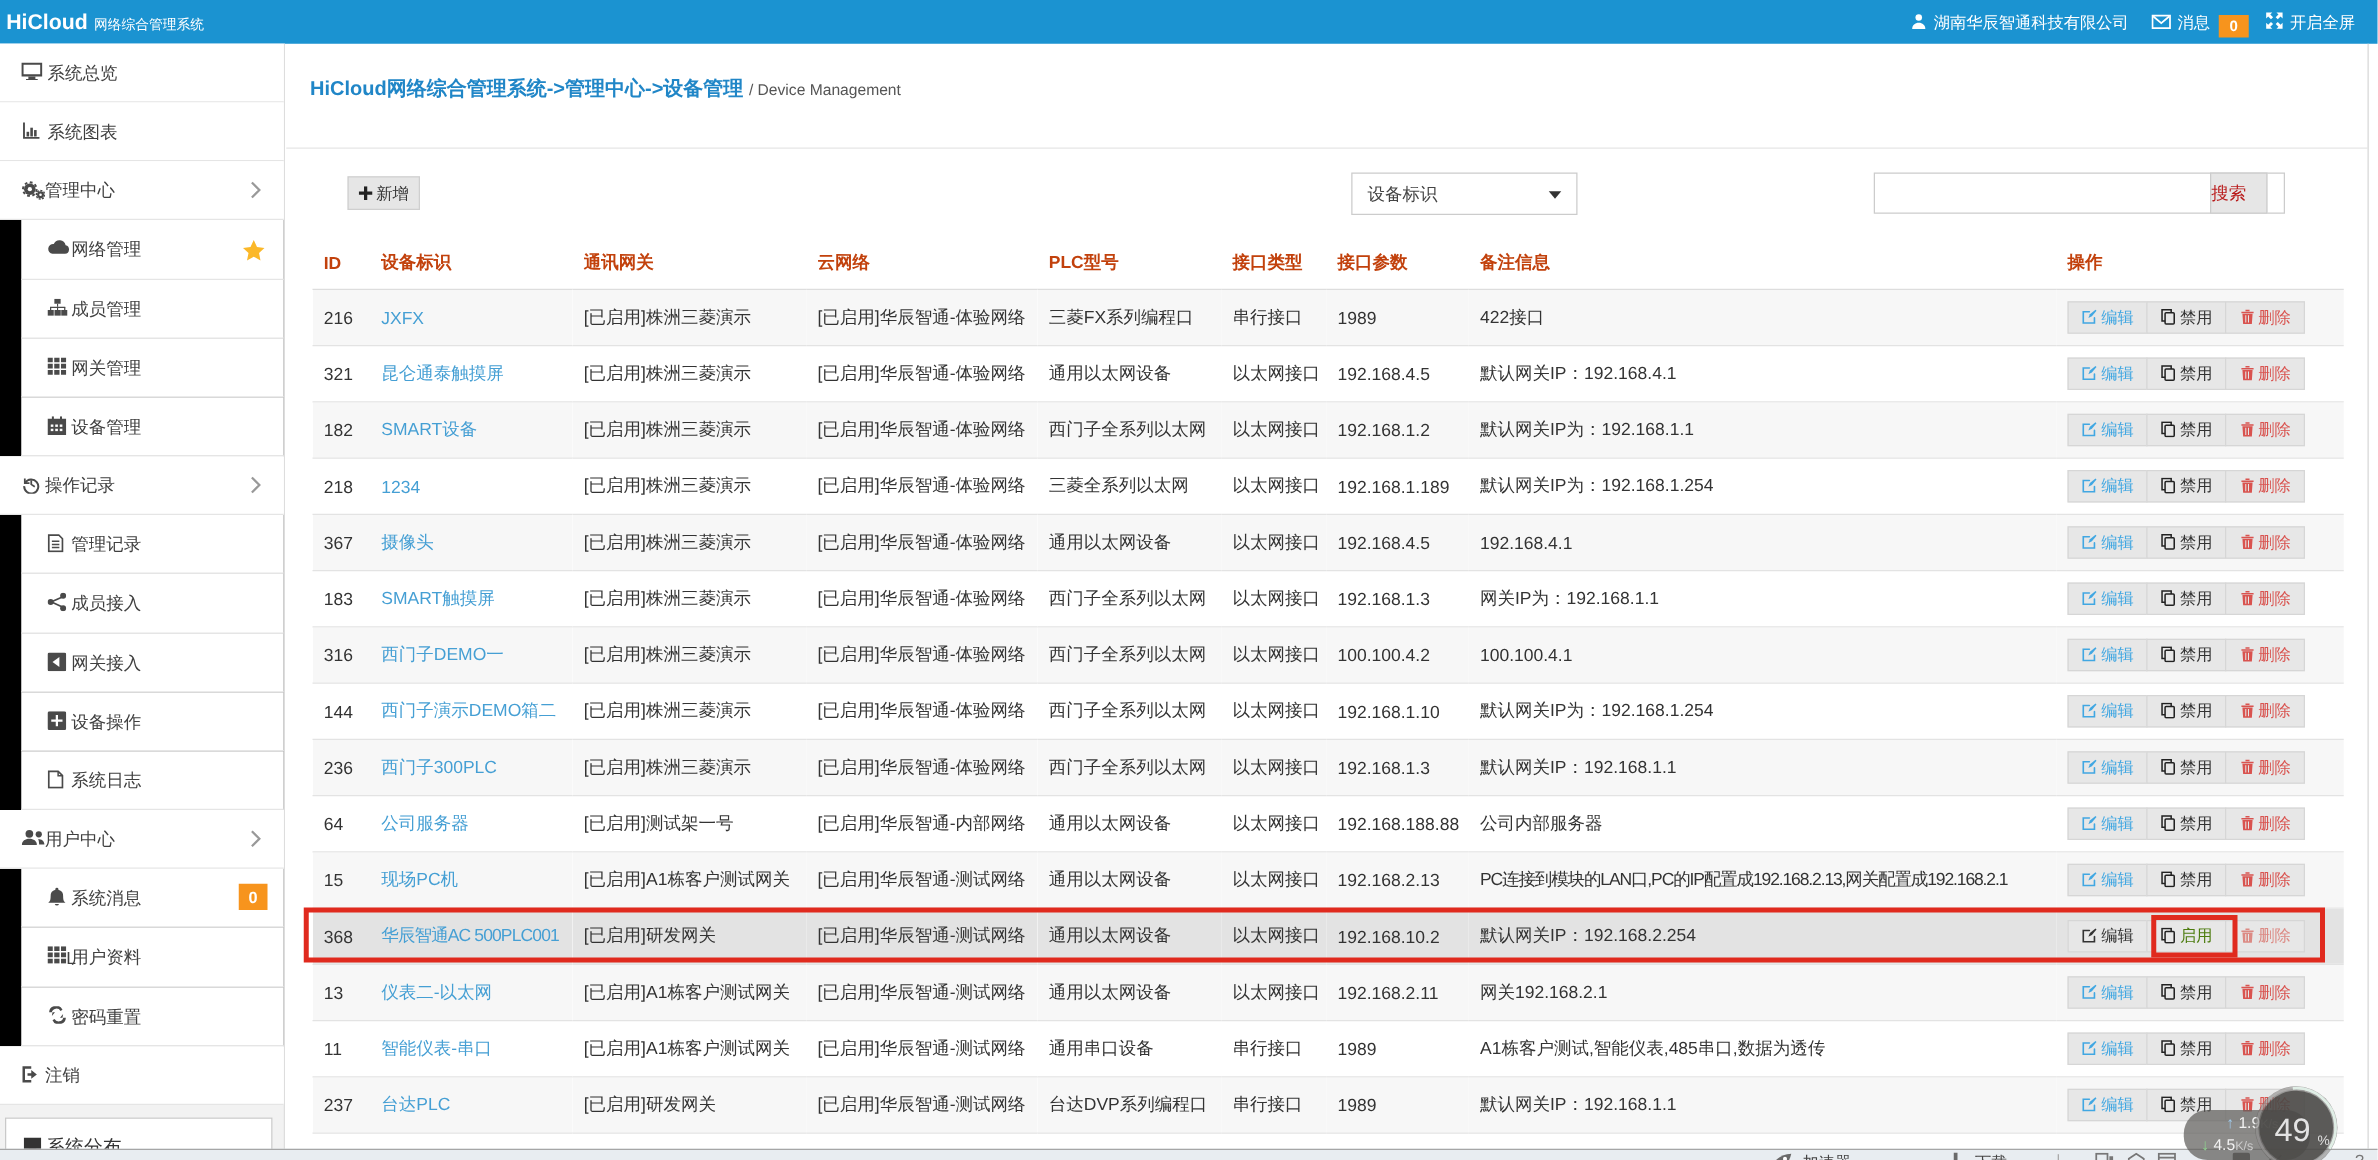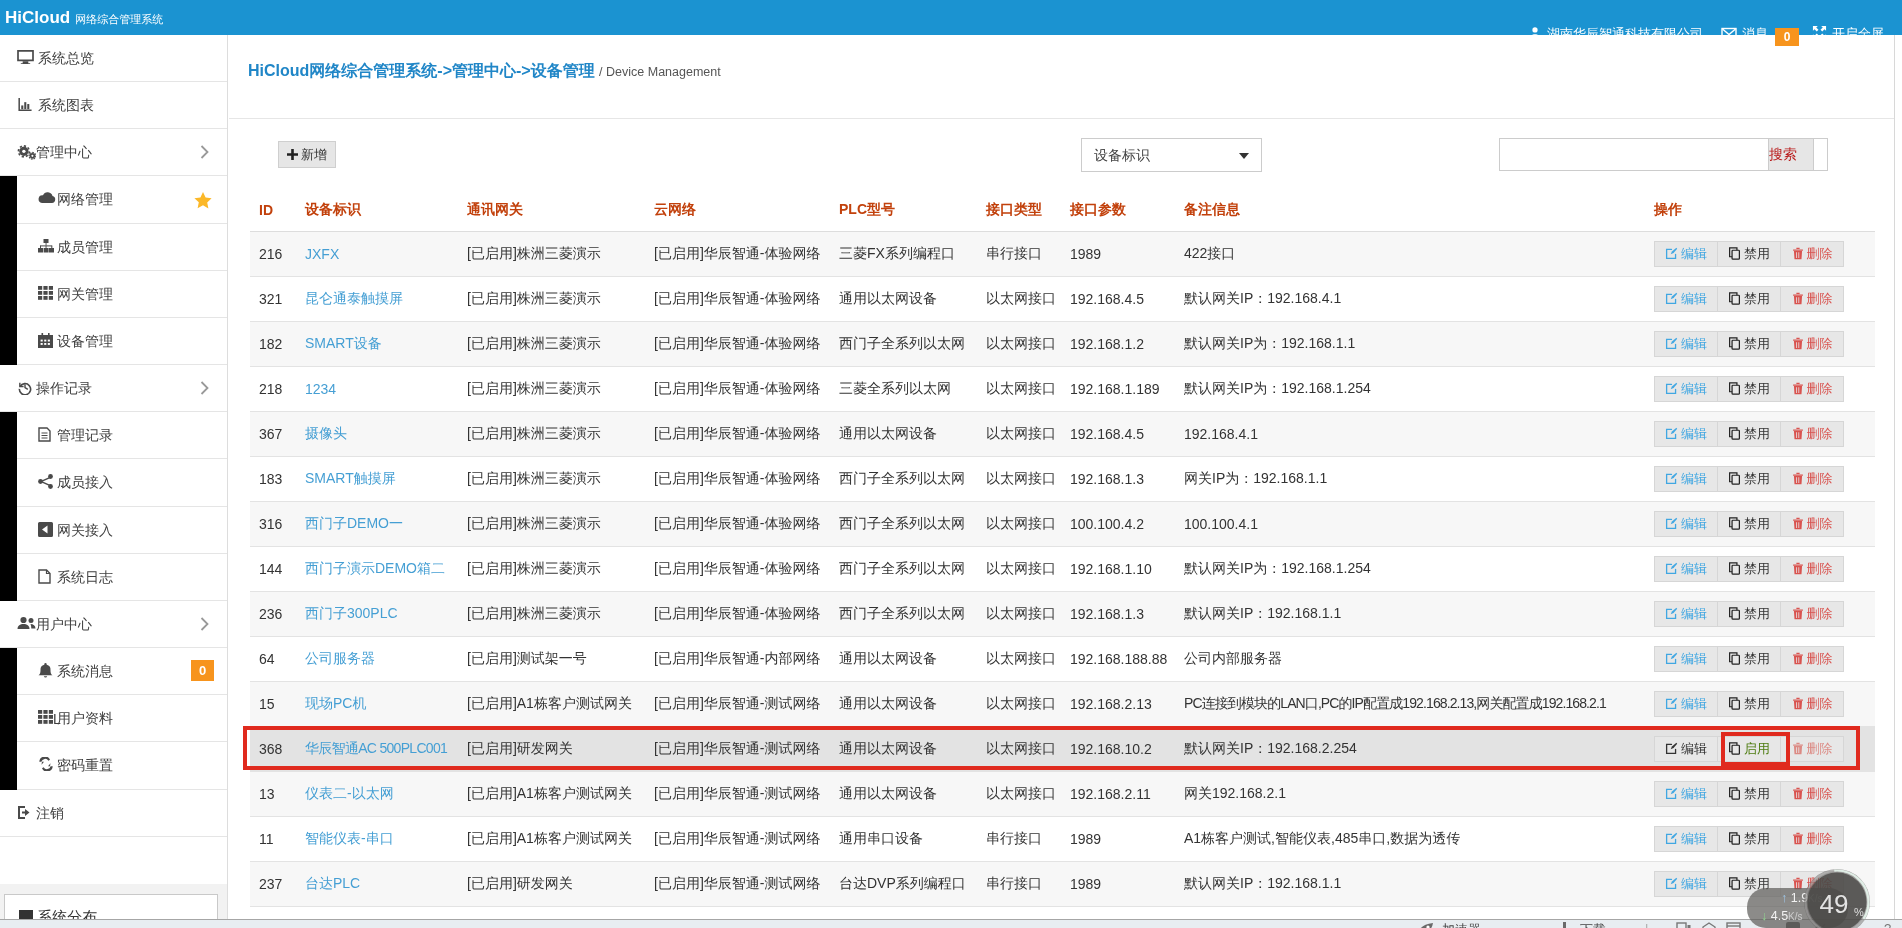--- a/index.html
+++ b/index.html
@@ -3,21 +3,21 @@
 <meta charset="utf-8">
 <style>
 html,body{margin:0;padding:0;width:1902px;height:928px;overflow:hidden;background:#fff;
   font-family:"Liberation Sans",sans-serif;}
 *{box-sizing:border-box;}
 .abs{position:absolute;}
 
 #nav{position:absolute;left:0;top:0;width:1902px;height:35px;background:#1b93d1;color:#fff;}
 #brand{position:absolute;left:5px;top:0;height:35px;line-height:35px;font-size:18px;color:#fff;}
 #brand b{font-size:17px;font-weight:bold;letter-spacing:0;}
-.nrit{position:absolute;top:16px;height:37px;line-height:35px;font-size:13px;color:#fff;white-space:nowrap;}
+.nrit{position:absolute;top:0;height:37px;line-height:35px;font-size:13px;color:#fff;white-space:nowrap;}
 .nrit svg{vertical-align:-2px;margin-right:5px;}
 #navbadge{display:inline-block;margin-left:7px;background:#f7941d;color:#fff;font-size:12px;font-weight:bold;
   width:24px;height:18px;line-height:18px;text-align:center;vertical-align:-3px;}
 
 #side{position:absolute;left:0;top:35px;width:228px;bottom:0;background:#fff;border-right:1px solid #ddd;}
 .sitem{position:relative;height:47.17px;border-bottom:1px solid #e5e5e5;background:#fff;
   font-size:14px;color:#404040;}
 .sitem .txt{position:absolute;left:36px;top:0;line-height:47.17px;}
 .sitem .ic{position:absolute;left:17px;top:15px;color:#404040;}
 .sitem .chev{position:absolute;right:18px;top:16px;}
@@ -228,20 +228,27 @@
             <path d="M2.5 7l10-4.5.6 1.2-10 4.5zM2.5 8l10 4.5.6-1.2-10-4.5z"></path>
           </svg></span>
         <span class="txt">成员接入</span>
       </div>
     <div class="sub">
         <span class="ic"><svg width="15" height="15" viewBox="0 0 15 15" fill="#4a4a4a">
             <path d="M0 1.5A1.5 1.5 0 0 1 1.5 0h12A1.5 1.5 0 0 1 15 1.5v12a1.5 1.5 0 0 1-1.5 1.5h-12A1.5 1.5 0 0 1 0 13.5z"></path>
             <path d="M9.5 3.5v8L4 7.5z" fill="#fff"></path>
           </svg></span>
         <span class="txt">网关接入</span>
+      </div>
+    <div class="sub">
+        <span class="ic"><svg width="15" height="15" viewBox="0 0 15 15" fill="#4a4a4a">
+            <path d="M0 1.5A1.5 1.5 0 0 1 1.5 0h12A1.5 1.5 0 0 1 15 1.5v12a1.5 1.5 0 0 1-1.5 1.5h-12A1.5 1.5 0 0 1 0 13.5z"></path>
+            <path d="M6.6 3h1.8v3.6H12v1.8H8.4V12H6.6V8.4H3V6.6h3.6z" fill="#fff"></path>
+          </svg></span>
+        <span class="txt">设备操作</span>
       </div>
     <div class="sub">
         <span class="ic"><svg width="13" height="15" viewBox="0 0 13 15" fill="none" stroke="#4a4a4a" stroke-width="1.4">
             <path d="M1 1h7.5L12 4.5V14H1z"></path>
             <path d="M8.5 1v3.5H12" stroke-width="1.2"></path>
           </svg></span>
         <span class="txt">系统日志</span>
       </div>
   </div>
   <div class="sitem">

